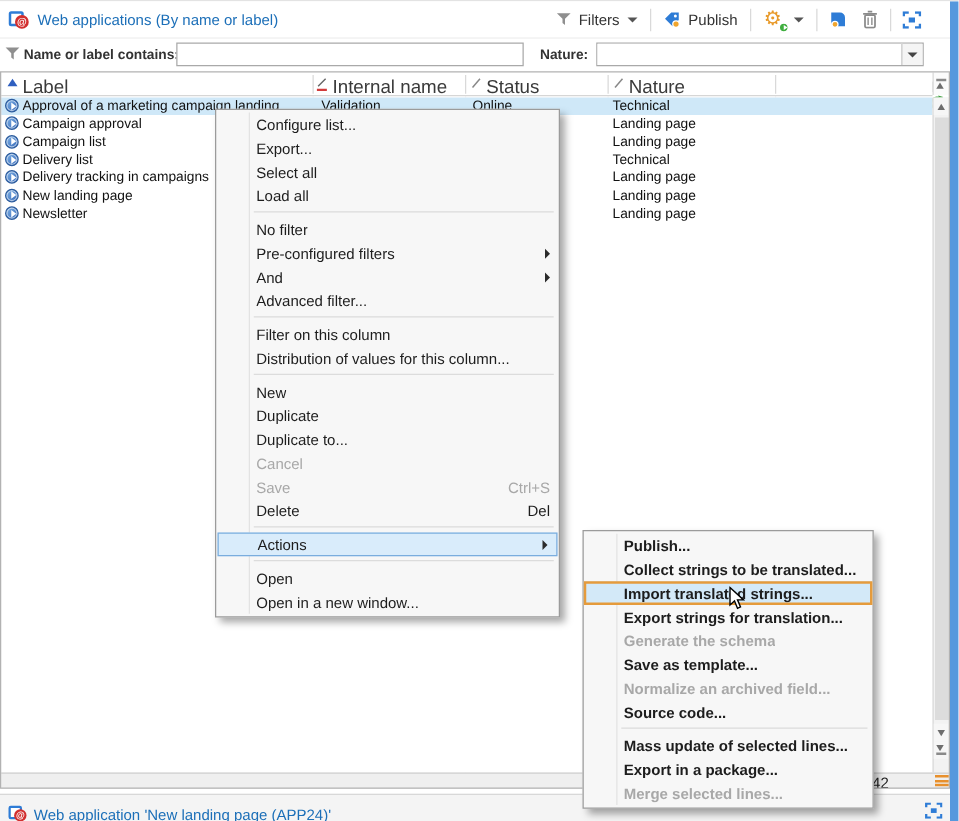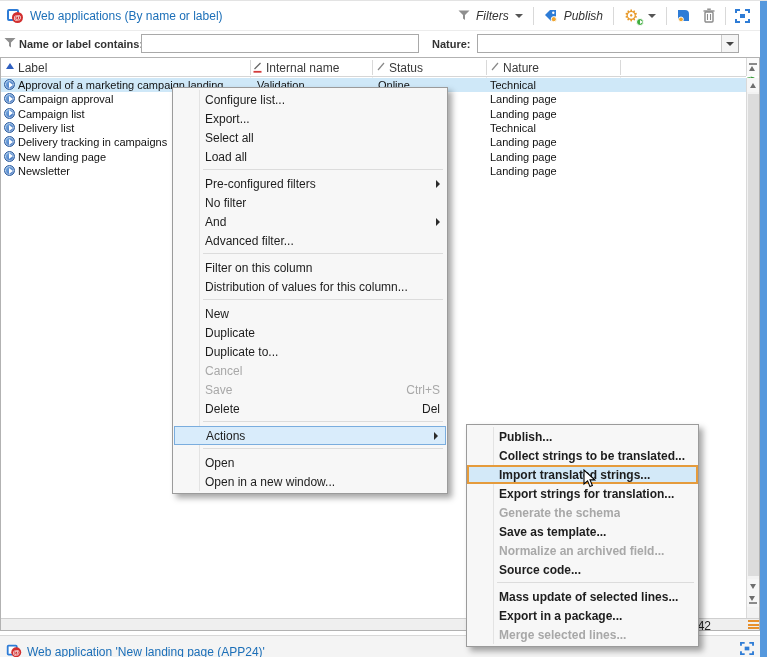--- a/index.html
+++ b/index.html
@@ -10,21 +10,21 @@
 
   
   .toolbar{position:absolute;left:0;top:0;width:760px;height:30px;background:#fff;
     border-bottom:1px solid #ececec;display:flex;align-items:center;}
   .title-area{display:flex;align-items:center;gap:7px;padding-left:7px;}
   .app-ic{position:relative;width:16px;height:15px;flex:0 0 auto;}
   .app-ic .frame{position:absolute;left:0;top:1px;width:12px;height:12px;border:2px solid #2e7cd6;border-radius:2px;background:#fff;}
   .app-ic .at{position:absolute;left:5px;top:4px;width:11px;height:11px;border-radius:50%;background:#d22f2f;color:#fff;
     font-size:8px;line-height:11px;text-align:center;font-weight:bold;}
   .title-text{font-size:12px;color:#1c6fb8;}
-  .toolbar-right{margin-left:auto;display:flex;align-items:center;height:30px;padding-right:5px;font-style:italic;}
+  .toolbar-right{margin-left:auto;display:flex;align-items:center;height:30px;padding-right:18px;}
   .tb-btn{display:flex;align-items:center;gap:6px;padding:0 7px;height:24px;font-size:12px;color:#333;cursor:default;}
   .tb-ic{display:flex;align-items:center;justify-content:center;width:26px;height:24px;}
   .tb-sep{width:1px;height:18px;background:#d9d9d9;margin:0 3px;}
   .caret-down{width:0;height:0;border-left:4px solid transparent;border-right:4px solid transparent;border-top:4px solid #555;}
   .gear-wrap{position:relative;width:18px;height:18px;}
   .gear-glyph{font-size:16px;line-height:18px;color:#e89a2a;}
   .gear-dot{position:absolute;right:-2px;bottom:-1px;width:8px;height:8px;border-radius:50%;background:#3fae3f;border:1px solid #fff;}
   .gear-dot::after{content:'';position:absolute;left:2.5px;top:1.5px;width:0;height:0;
     border-left:3px solid #fff;border-top:2px solid transparent;border-bottom:2px solid transparent;}
 
@@ -39,21 +39,21 @@
   .combo-btn{position:absolute;right:0;top:0;width:17px;height:17px;background:#f5f5f5;border-left:1px solid #c9c9c9;
     display:flex;align-items:center;justify-content:center;}
   .mini-close{position:absolute;left:744px;top:33px;width:11px;height:11px;border-radius:50%;background:#9a9a9a;}
   .mini-close::before,.mini-close::after{content:'';position:absolute;left:5px;top:2.5px;width:1.5px;height:6px;background:#fff;}
   .mini-close::before{transform:rotate(45deg);} .mini-close::after{transform:rotate(-45deg);}
   .mini-refresh{position:absolute;left:743px;top:45px;}
 
   
   .list-frame{position:absolute;left:0;top:56px;width:760px;height:574px;border:1px solid #b2b2b2;pointer-events:none;}
   .list-header{position:absolute;left:1px;top:57px;width:745px;height:19px;background:#fff;border-bottom:1px solid #d6d6d6;}
-  .hcell{position:absolute;top:3px;font-size:12px;color:#3a3a3a;white-space:nowrap;}
+  .hcell{position:absolute;top:3px;font-size:15px;color:#3a3a3a;white-space:nowrap;}
   .hsep{position:absolute;top:59px;height:15px;width:1px;background:#d9d9d9;}
   .sort-up{position:absolute;top:8px;width:0;height:0;border-left:4px solid transparent;border-right:4px solid transparent;border-bottom:6px solid #2f5fc0;}
   .gridline{position:absolute;top:76px;height:541px;width:1px;background:#ececec;}
   .list-body{position:absolute;left:1px;top:77px;width:745px;height:540px;background:#fff;}
   .lrow{position:absolute;left:0;width:745px;height:14.3px;font-size:11px;line-height:14px;white-space:nowrap;}
   .lrow.sel{background:#cfe8f8;}
   .picon{position:absolute;left:3px;top:1px;width:11px;height:11px;border-radius:50%;
     background:linear-gradient(135deg,#7fb2e6,#3568b8);border:1px solid #2c5c9e;box-shadow:inset 0 0 0 1px rgba(255,255,255,.55);}
   .picon::after{content:'';position:absolute;left:3.5px;top:1.5px;width:0;height:0;
     border-left:4px solid #fff;border-top:3px solid transparent;border-bottom:3px solid transparent;}
@@ -325,25 +325,25 @@
         <span class="ml">Export...</span>
       </div>
       <div class="mi">
         <span class="ml">Select all</span>
       </div>
       <div class="mi">
         <span class="ml">Load all</span>
       </div>
       <div class="menu-sep"></div>
       <div class="mi">
+        <span class="ml">No filter</span>
+      </div>
+      <div class="mi">
         <span class="ml">Pre-configured filters</span>
         <span class="ma"></span>
-      </div>
-      <div class="mi">
-        <span class="ml">No filter</span>
       </div>
       <div class="mi">
         <span class="ml">And</span>
         <span class="ma"></span>
       </div>
       <div class="mi">
         <span class="ml">Advanced filter...</span>
       </div>
       <div class="menu-sep"></div>
       <div class="mi">

